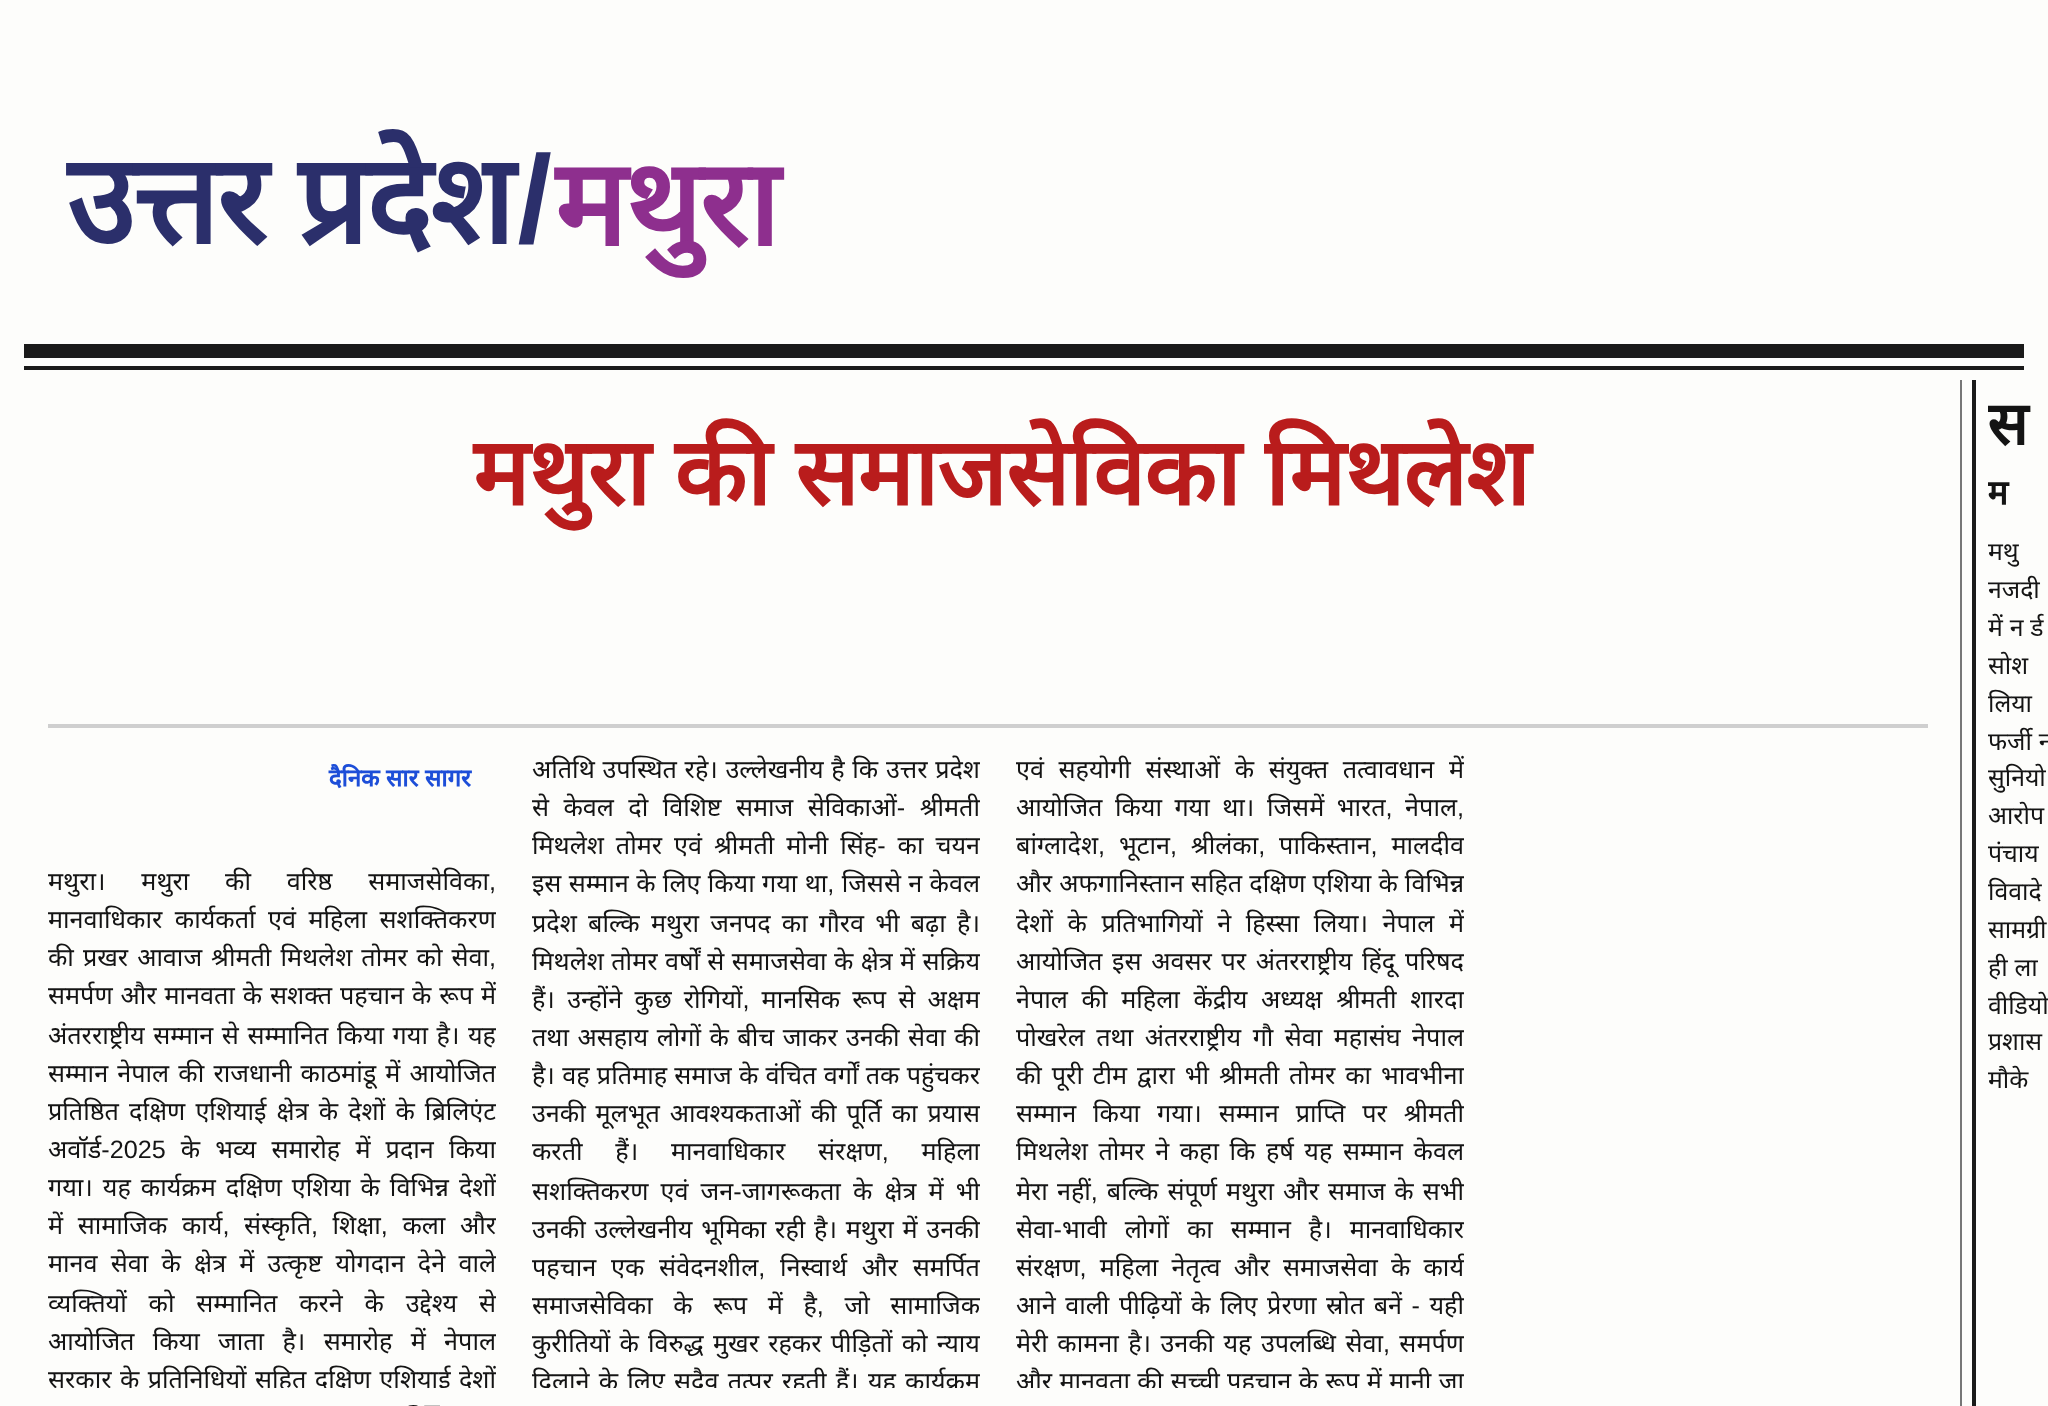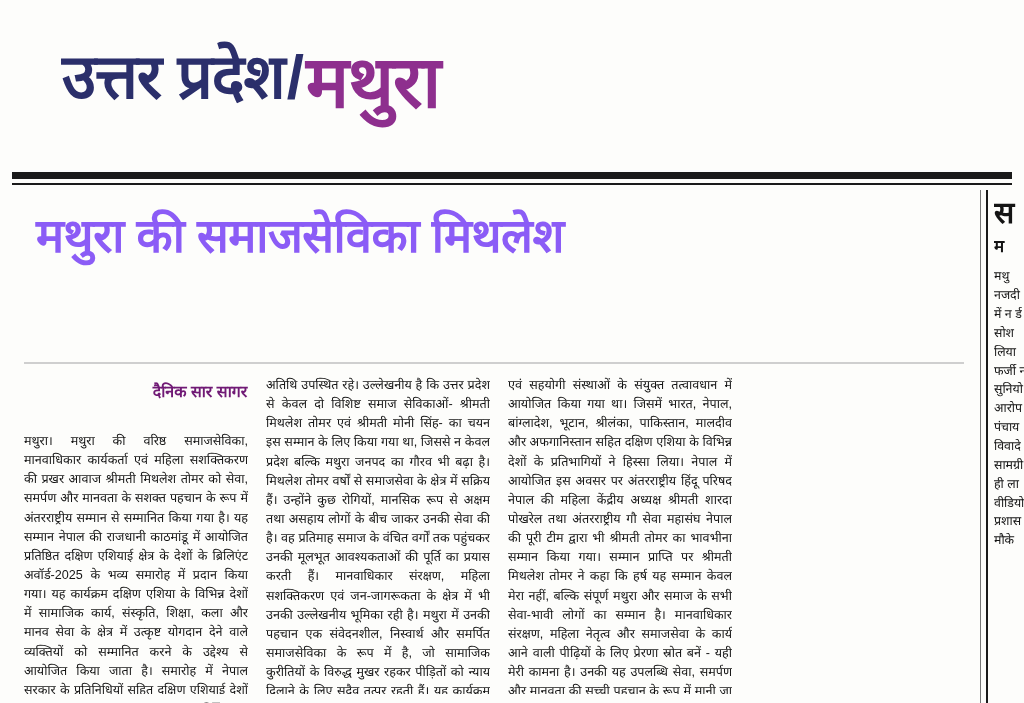--- a/index.html
+++ b/index.html
@@ -23,42 +23,41 @@
   }
 
   
   .masthead {
     position: absolute;
     top: 46px;
     left: 34px;
     width: 700px;
     height: 86px;
     display: flex;
-    align-items: flex-start;
+    align-items: flex-end;
     white-space: nowrap;
-    margin-left: 28px;
   }
   .masthead-main {
     font-family: "Liberation Sans", sans-serif;
     font-weight: bold;
     font-size: 62px;
     line-height: 1;
     color: #2b2f6b;
     letter-spacing: -1px;
   }
   .masthead-slash {
     font-weight: bold;
     font-size: 62px;
     line-height: 1;
     color: #2b2f6b;
     padding: 0 2px;
   }
   .masthead-sub {
     font-weight: bold;
-    font-size: 72px;
+    font-size: 60px;
     line-height: 1;
     color: #8e2f8e;
     letter-spacing: -1px;
   }
 
   .rule-thick {
     position: absolute;
     left: 12px;
     right: 12px;
     top: 172px;
@@ -94,45 +93,46 @@
 
   
   .headline {
     position: absolute;
     top: 205px;
     left: 36px;
     width: 930px;
     font-size: 47px;
     font-weight: bold;
     line-height: 1.30;
-    color: #8b5cf6;
+    color: #b91c1c;
     letter-spacing: -0.5px;
+    text-align: center;
   }
   .headline-line { display: block; }
 
   .headline-rule {
     position: absolute;
     left: 24px;
     width: 940px;
     top: 362px;
     height: 2px;
     background: #cfcfcf;
   }
 
   
   .byline {
     position: absolute;
     top: 380px;
     left: 100px;
     width: 200px;
     text-align: center;
-    font-size: 16px;
+    font-size: 12px;
     font-weight: bold;
     line-height: 1.55;
-    color: #701a75;
+    color: #1d4ed8;
   }
 
   
   .cols {
     position: absolute;
     top: 432px;
     left: 24px;
     width: 950px;
     height: 262px;
     display: flex;

